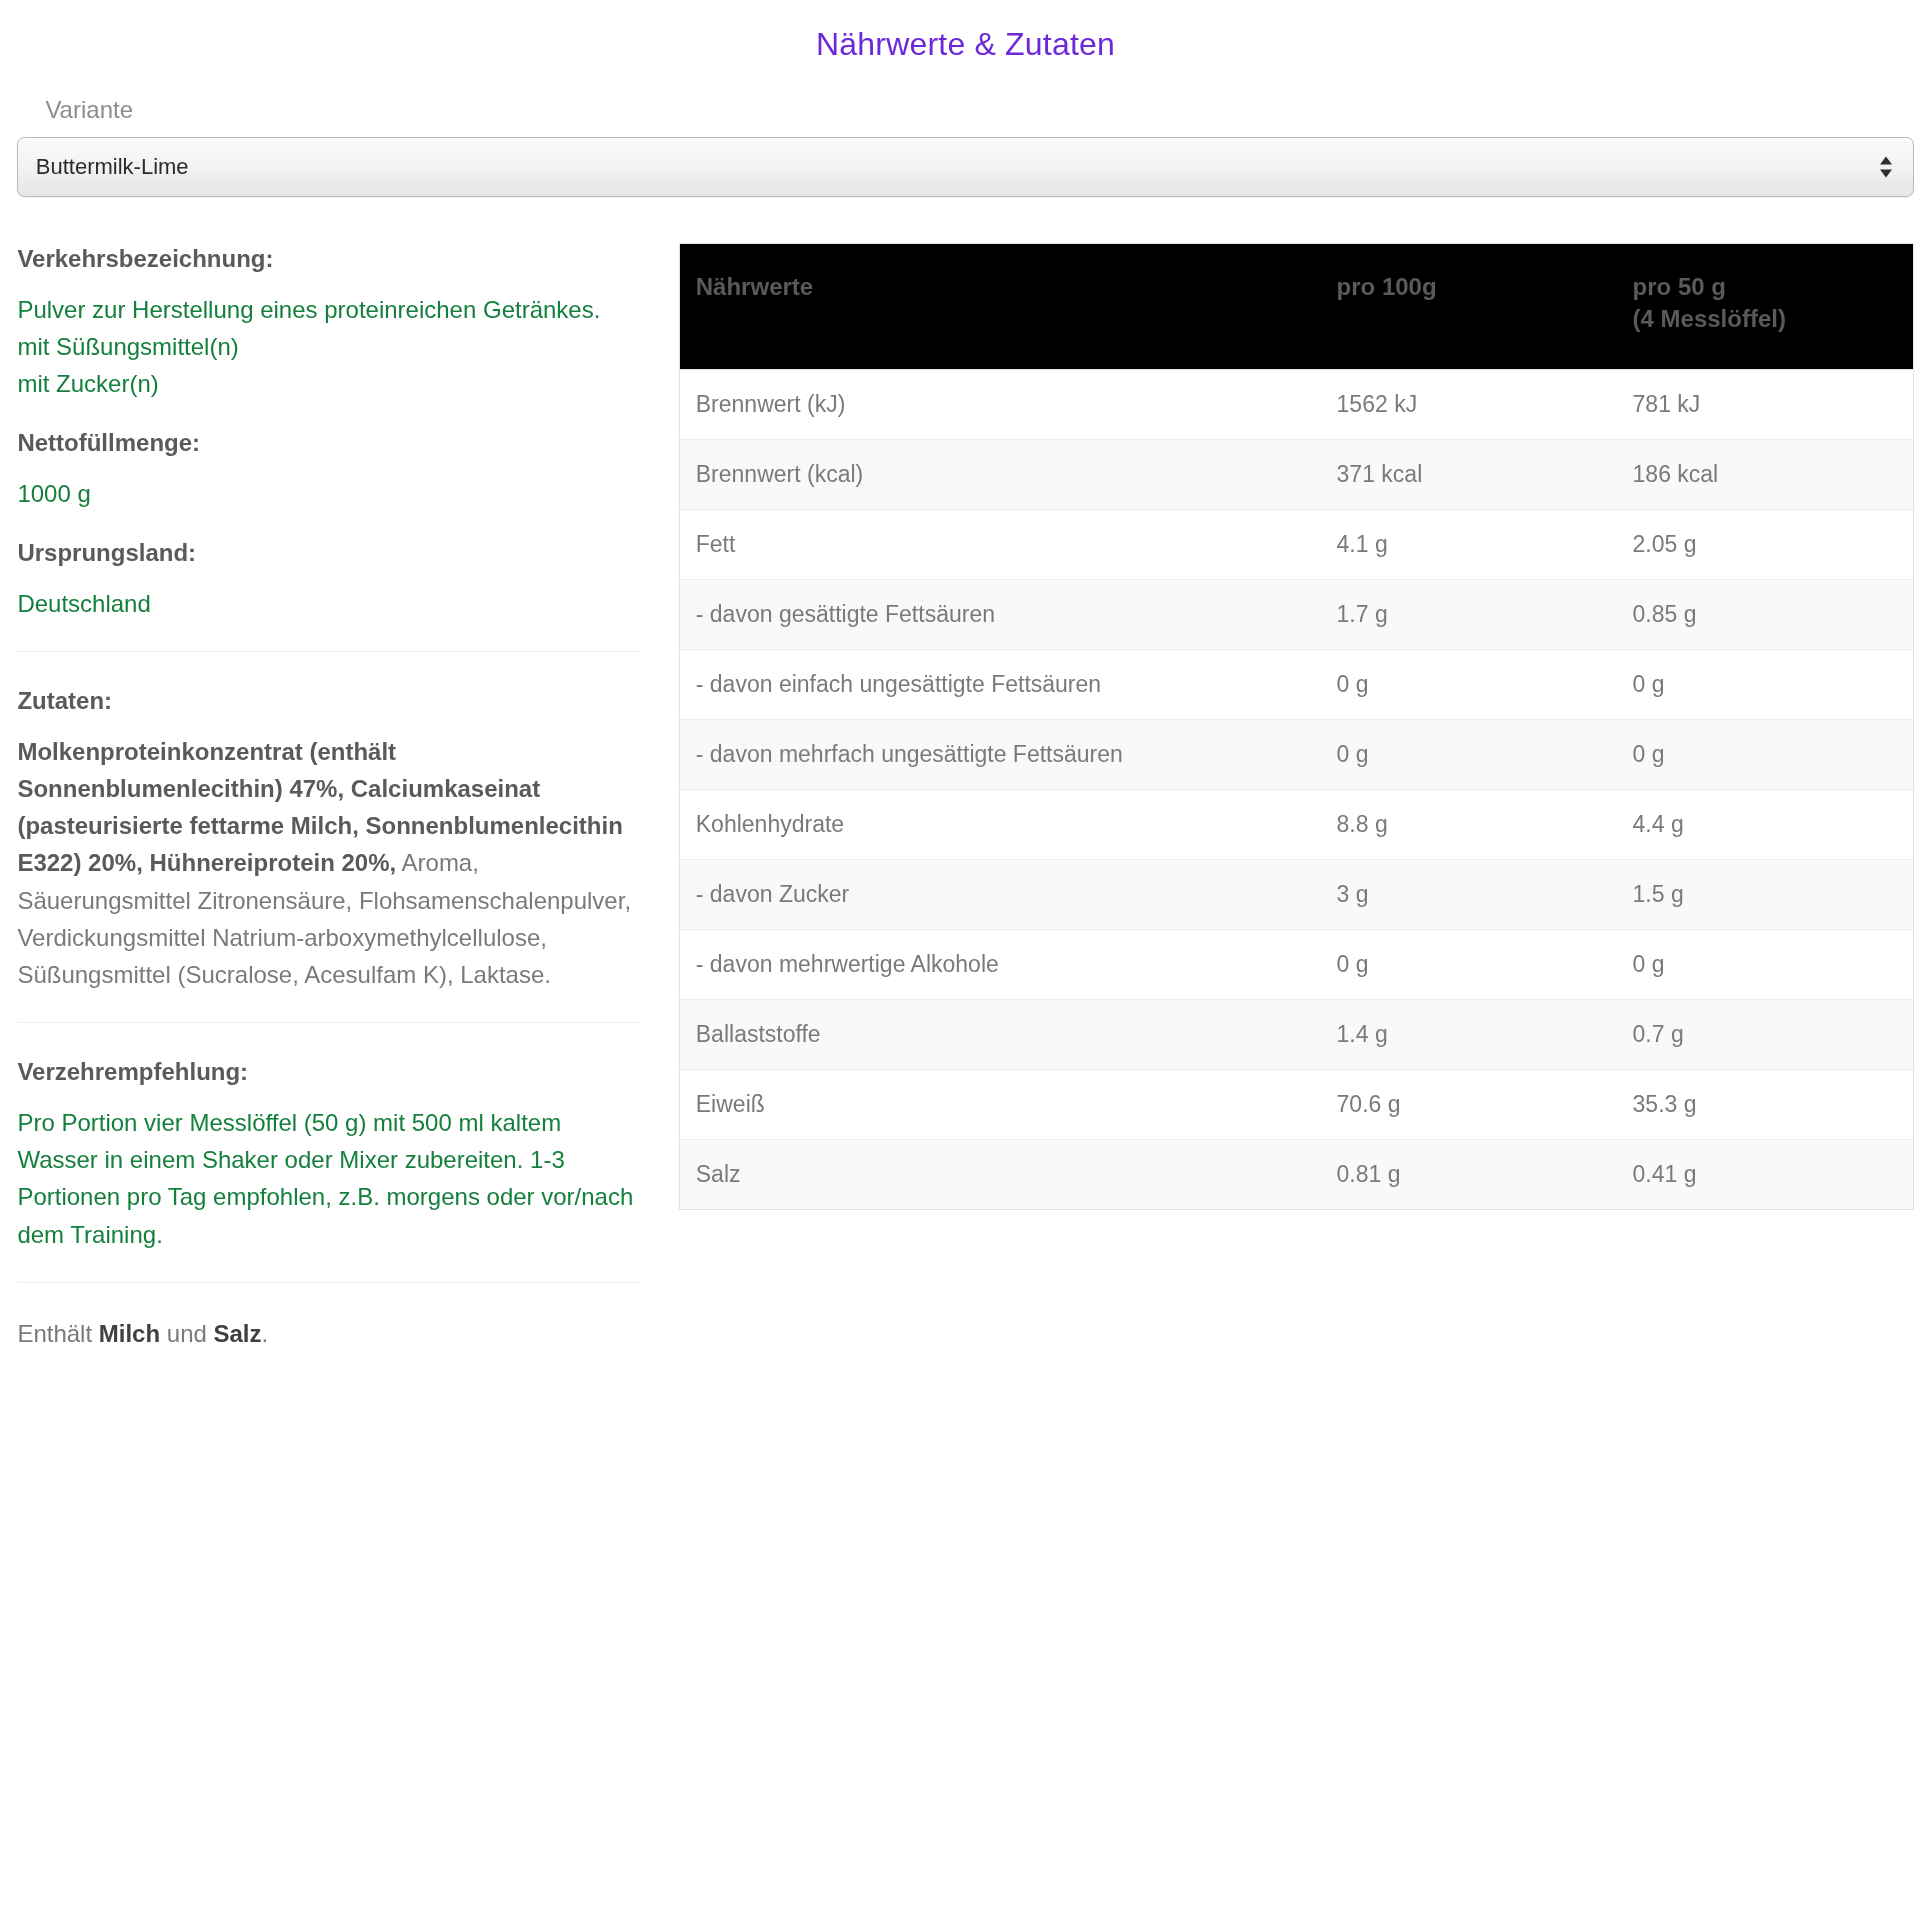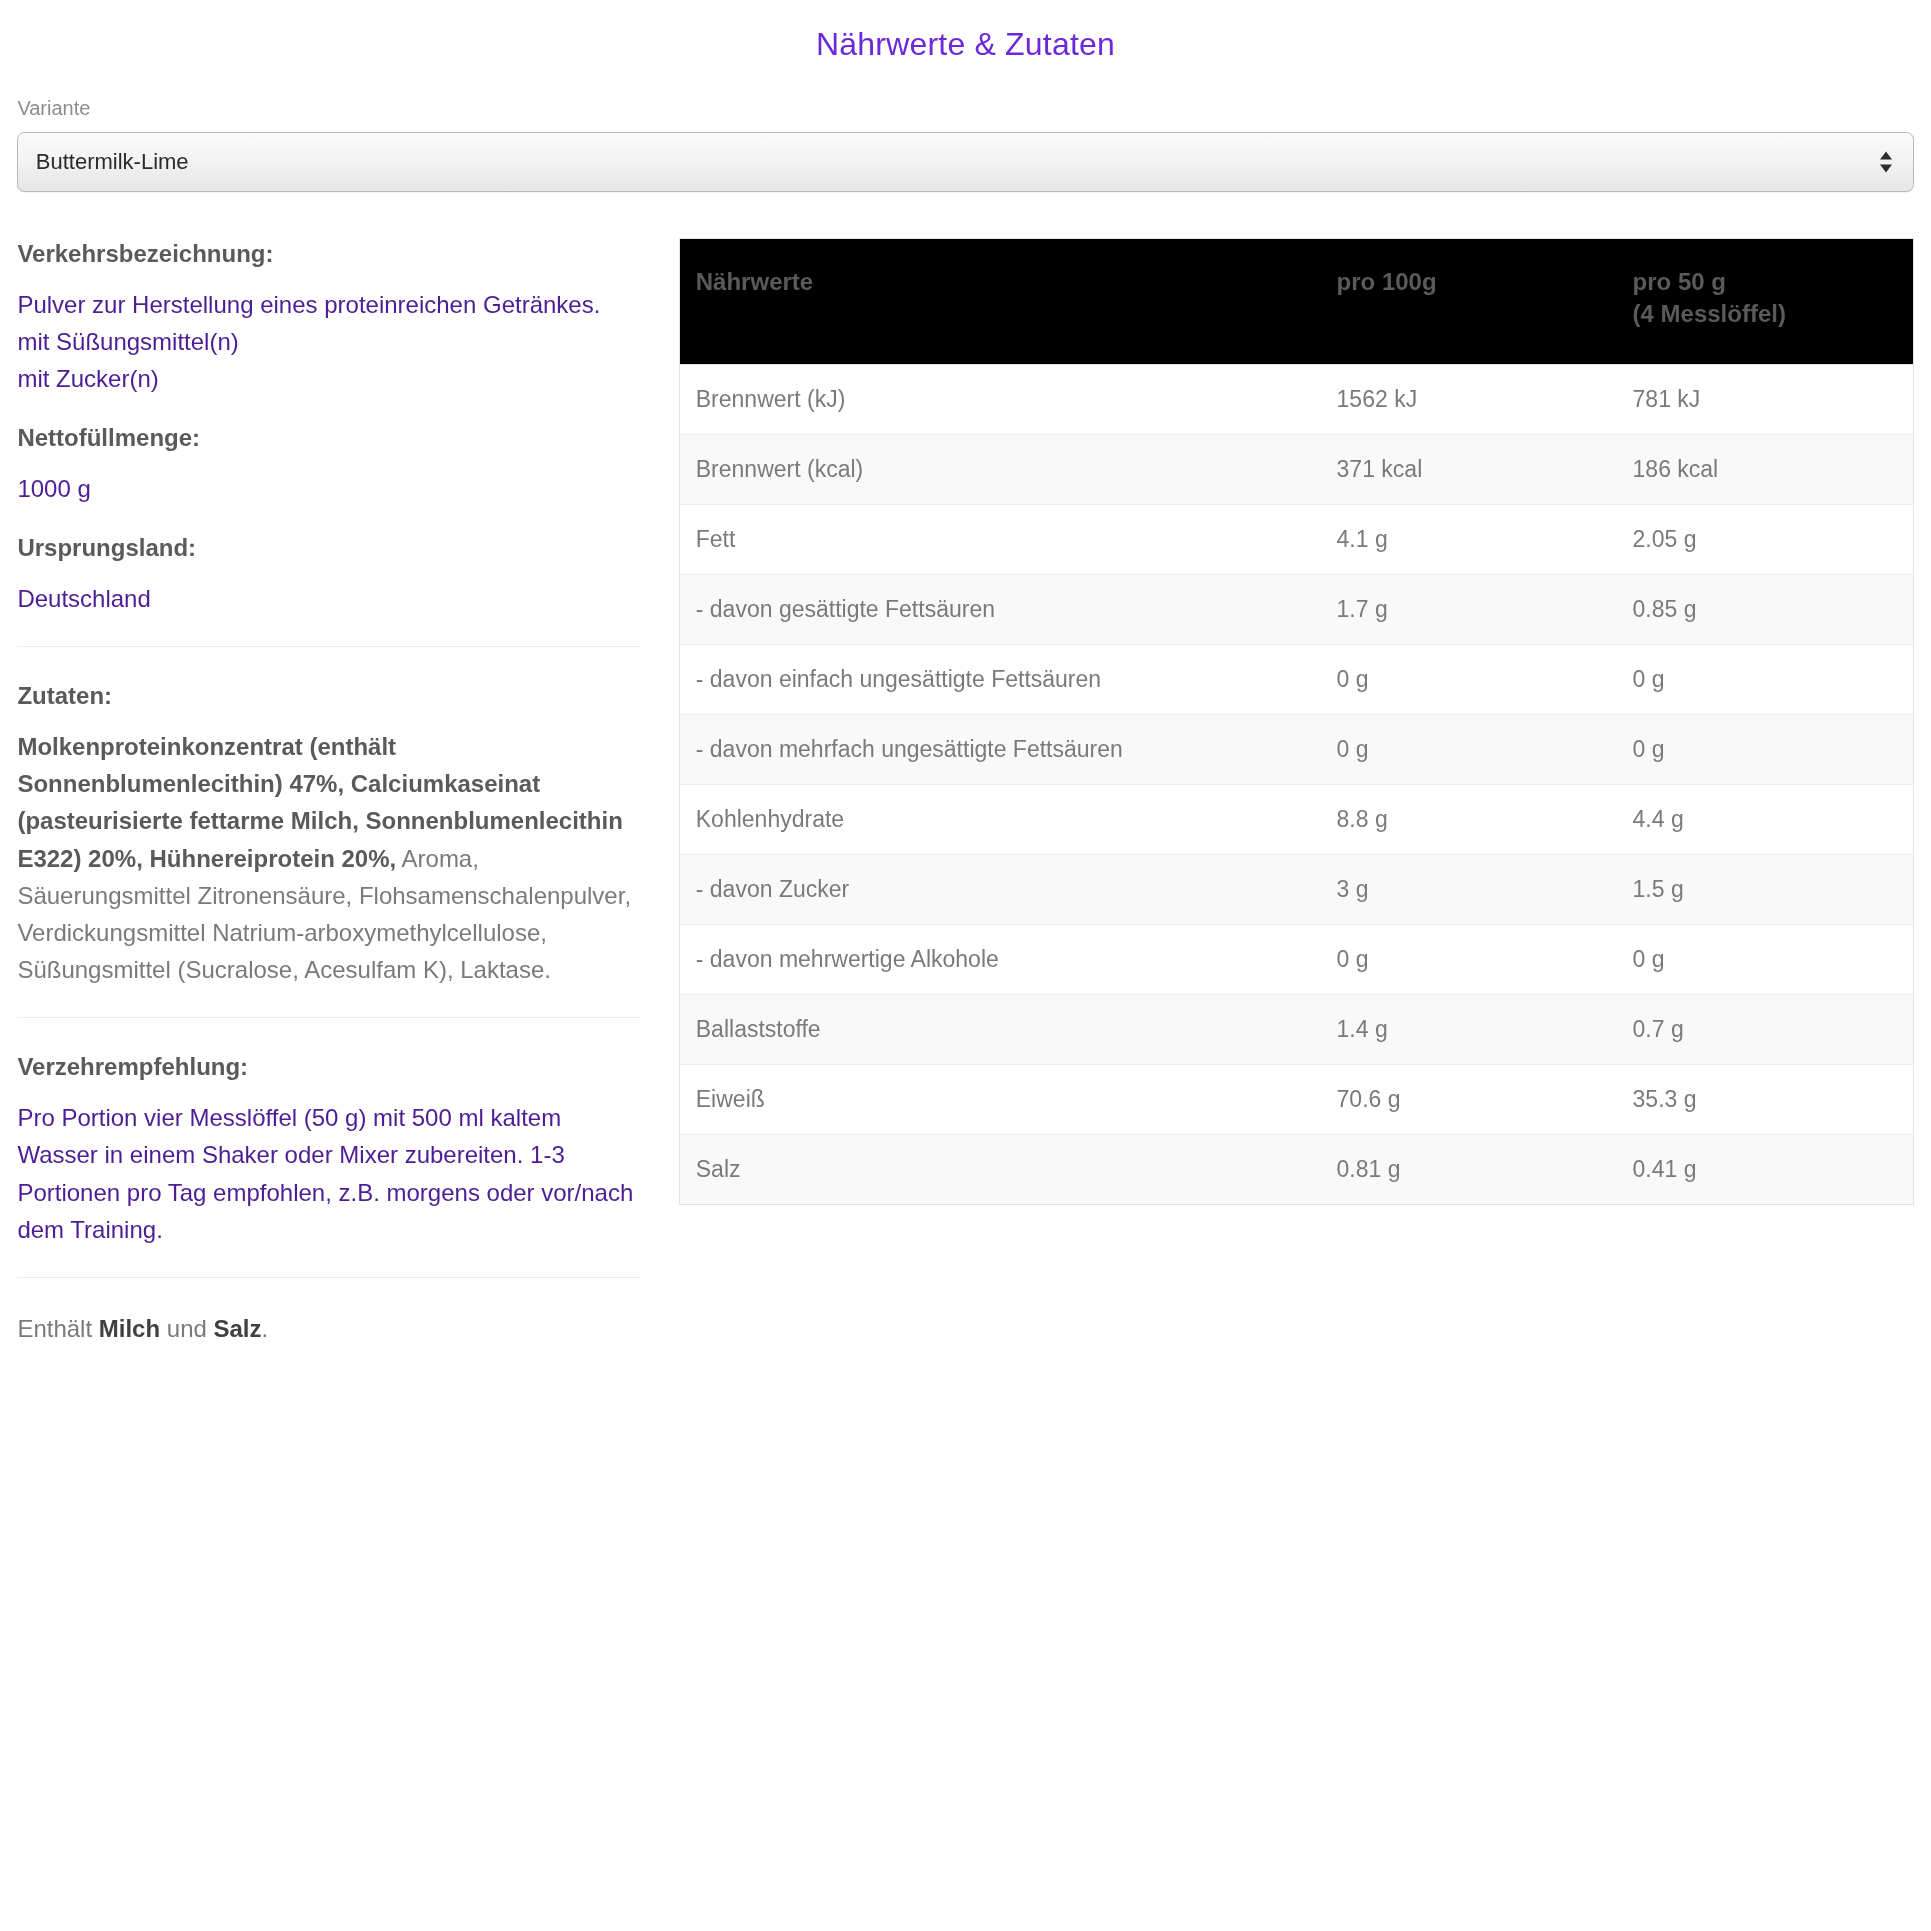--- a/index.html
+++ b/index.html
@@ -22,25 +22,26 @@
     font-weight: 400;
     color: #6d28d9;
     letter-spacing: 0.2px;
     margin: 25px 0 13px 0;
     line-height: 1.2;
   }
 
   
   .variant-block { margin-top: 33px; }
   .variant-label {
-    font-size: 20px;
+    font-size: 24px;
     color: #8d8d8d;
     font-weight: 400;
     line-height: 1.2;
     margin-bottom: 11.6px;
+    margin-left: 28px;
   }
   .select-wrap { position: relative; width: 100%; }
   .variant-select {
     width: 100%;
     height: 60px;
     font-family: "Liberation Sans", sans-serif;
     font-size: 22px;
     color: #2b2b2b;
     padding: 0 58px 0 17.4px;
     border: 1px solid #b9b9b9;
@@ -89,21 +90,21 @@
   .sect-head {
     font-size: 24px;
     font-weight: 700;
     color: #5a5a5a;
     line-height: 1.35;
     margin: 0 0 15.4px 0;
   }
   .sect-body {
     font-size: 24px;
     font-weight: 400;
-    color: #4c1d95;
+    color: #15803d;
     line-height: 1.55;
     margin: 0 0 25px 0;
   }
   .sect-body p { margin: 0; }
 
   .divider {
     border: 0;
     border-top: 1.9px solid #eeeeee;
     margin: 29px 0 33px 0;
     width: 100%;

